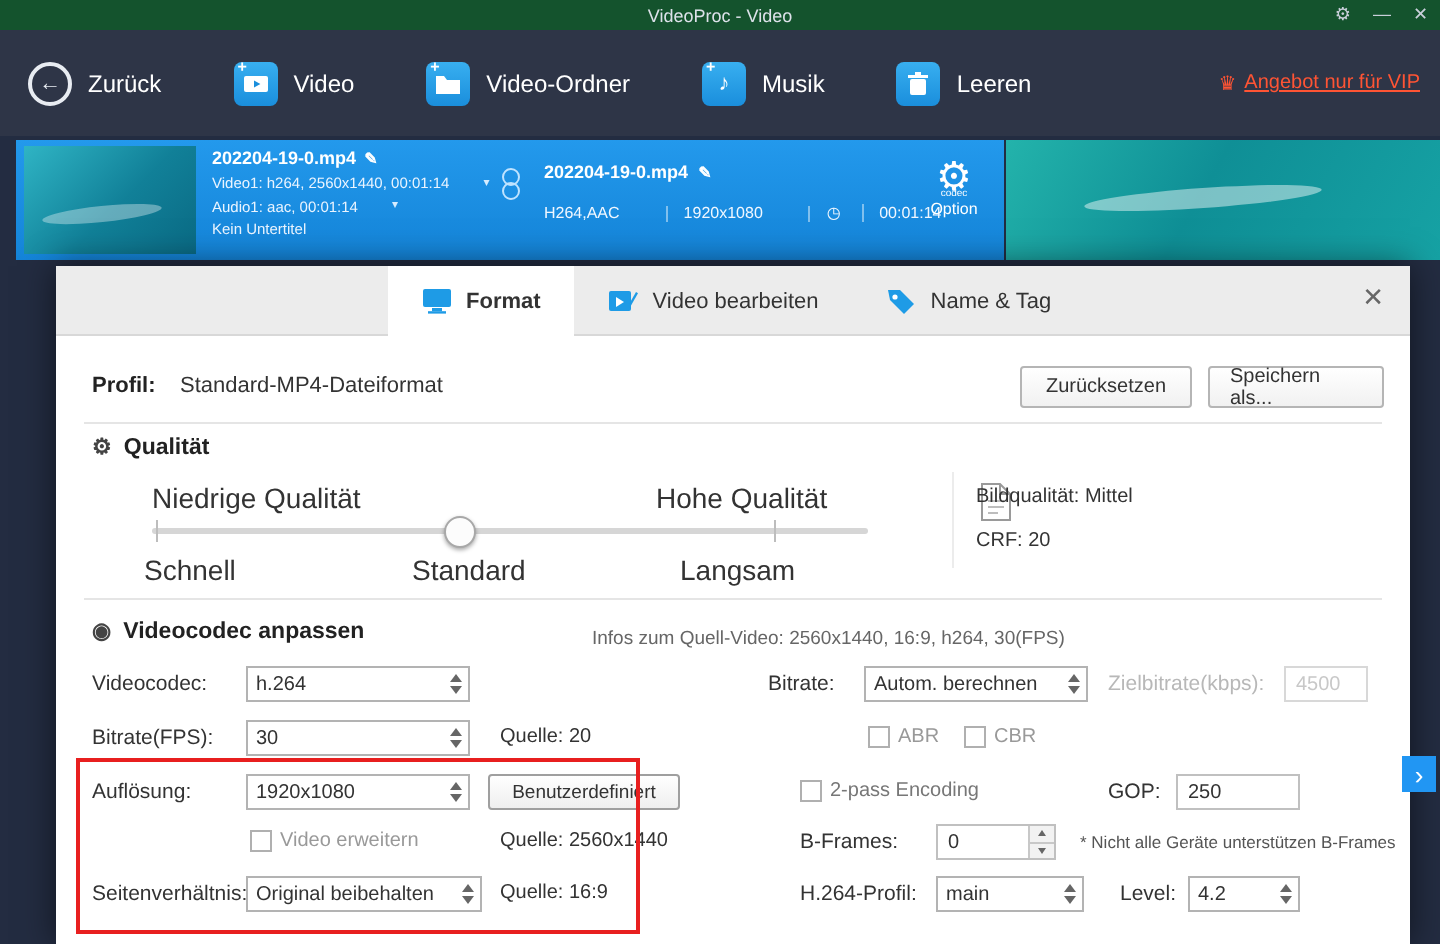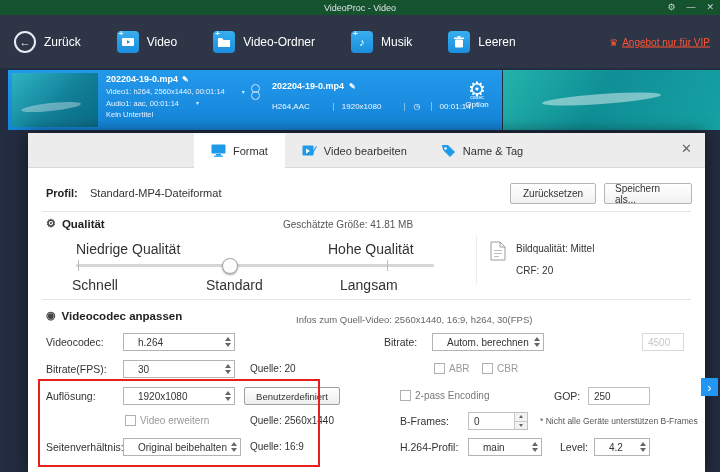--- a/index.html
+++ b/index.html
@@ -53,21 +53,21 @@
                  background:rgba(255,255,255,.45);transform:rotate(-4deg);border-radius:50%}
   .next-btn{position:absolute;right:2px;top:378px;width:17px;height:18px;background:#2196f3;color:#fff;
             font-size:13px;display:flex;align-items:center;justify-content:center;z-index:40;line-height:1}
   
   .dialog{position:absolute;left:28px;top:133px;width:677px;height:339px;background:#fff;z-index:20;
           box-shadow:0 0 16px rgba(0,0,0,.55);font-size:10px}
   .dlg-header{position:absolute;top:0;left:0;width:677px;height:35px;background:#ececec;
               border-bottom:1px solid #d8d8d8;box-sizing:border-box}
   .tabs{position:absolute;left:166px;top:0;height:35px;display:flex}
   .tab{display:flex;align-items:center;gap:7px;padding:0 17px;font-size:11px;color:#333;height:35px}
-  .tab.active{background:#fff;font-weight:normal}
+  .tab.active{background:#fff;font-weight:bold}
   .tab svg{display:block}
   .dlg-close{position:absolute;right:13px;top:9px;font-size:13px;color:#666;line-height:1}
   .profile-label{position:absolute;left:18px;top:54px;font-size:11px;font-weight:bold;color:#222}
   .profile-value{position:absolute;left:62px;top:54px;font-size:11px;color:#333}
   .btn{position:absolute;height:21px;box-sizing:border-box;border:1px solid #b5b5b5;border-radius:2px;
        background:linear-gradient(#ffffff,#f1f1f1);font-size:10px;color:#333;
        display:flex;align-items:center;justify-content:center;padding:0 10px}
   .btn-reset{left:482px;top:50px;width:86px}
   .btn-saveas{left:576px;top:50px;width:88px}
   .hr{position:absolute;left:14px;width:649px;height:1px;background:#e5e5e5}
@@ -75,27 +75,27 @@
              display:flex;gap:6px;align-items:center}
   .sec-ico{font-size:11px;color:#444}
   .est-size{position:absolute;left:255px;top:86px;font-size:10px;color:#555}
   .sl-lab{position:absolute;font-size:14px;color:#333}
   .sl-track{position:absolute;left:48px;top:131px;width:358px;height:3px;background:#d6d6d6;border-radius:2px}
   .sl-tick{position:absolute;top:-4px;width:1px;height:11px;background:#bdbdbd}
   .sl-handle{position:absolute;top:-6px;width:14px;height:14px;border-radius:50%;background:#fcfcfc;
              border:1px solid #a8a8a8;box-shadow:0 1px 2px rgba(0,0,0,.35);transform:translateX(-50%)}
   .q-divider{position:absolute;left:448px;top:103px;width:1px;height:48px;background:#ececec}
   .doc-ico{position:absolute;left:462px;top:108px}
-  .q-info{position:absolute;left:488px;font-size:10px;color:#333}
+  .q-info{position:absolute;left:460px;font-size:10px;color:#333}
   .src-info{position:absolute;left:268px;top:181px;font-size:9.5px;color:#666}
   .flabel{position:absolute;font-size:10.5px;color:#333;line-height:18px}
   .flabel.dim{color:#b8b8b8}
   .fsrc{position:absolute;font-size:10px;color:#333;line-height:18px}
   .dd{position:absolute;height:18px;box-sizing:border-box;background:#fff;border:1px solid #b3b3b3;
-      font-size:10px;color:#333;display:flex;align-items:center;padding:0 16px 0 14px;white-space:nowrap;overflow:hidden}
+      font-size:10px;color:#333;display:flex;align-items:center;padding:0 16px 0 4px;white-space:nowrap;overflow:hidden}
   .arrs{position:absolute;right:3px;top:50%;transform:translateY(-50%);display:flex;flex-direction:column;gap:2px}
   .tri-up{width:0;height:0;border-left:3px solid transparent;border-right:3px solid transparent;border-bottom:4px solid #666}
   .tri-down{width:0;height:0;border-left:3px solid transparent;border-right:3px solid transparent;border-top:4px solid #666}
   .inp{position:absolute;height:18px;box-sizing:border-box;background:#fff;border:1px solid #c0c0c0;
        font-size:10px;color:#333;display:flex;align-items:center;padding:0 5px}
   .inp.dim{color:#c8c8c8;border-color:#d8d8d8}
   .spin{position:absolute;right:0;top:0;bottom:0;width:12px;border-left:1px solid #c8c8c8;
         display:flex;flex-direction:column}
   .spin b{flex:1;display:flex;align-items:center;justify-content:center;background:#f2f2f2}
   .spin b+b{border-top:1px solid #c8c8c8}
@@ -265,21 +265,20 @@
   <span class="profile-value">Standard-MP4-Dateiformat</span>
   <div class="btn btn-reset">Zurücksetzen</div>
   <div class="btn btn-saveas">Speichern als...</div>
 
   <div class="hr" style="top:78px"></div>
 
   <div class="sec-title" style="left:18px;top:84px">
     <span class="sec-ico">⚙</span>
     <span>Qualität</span>
   </div>
-  <span class="est-size">Geschätzte Größe: 41.81 MB</span>
 
   <span class="sl-lab" style="left:48px;top:108px">Niedrige Qualität</span>
   <span class="sl-lab" style="left:300px;top:108px">Hohe Qualität</span>
 
   <div class="sl-track">
     <div class="sl-tick" style="left:2px"></div>
     <div class="sl-tick" style="left:43%"></div>
     <div class="sl-tick" style="left:87%"></div>
     <div class="sl-handle" style="left:43%"></div>
   </div>
@@ -319,20 +318,21 @@
         </span>
     </div>
     <span class="flabel" style="left:356px">Bitrate:</span>
     <div class="dd" style="left:404px;width:112px">
       <span>Autom. berechnen</span>
       <span class="arrs">
           <i class="tri-up"></i>
           <i class="tri-down"></i>
         </span>
     </div>
+    <span class="flabel dim" style="left:526px">Zielbitrate(kbps):</span>
     <div class="inp dim" style="left:614px;width:42px">4500</div>
   </div>
 
   <div class="row" style="top:227px">
     <span class="flabel" style="left:18px">Bitrate(FPS):</span>
     <div class="dd" style="left:95px;width:112px">
       <span>30</span>
       <span class="arrs">
           <i class="tri-up"></i>
           <i class="tri-down"></i>

